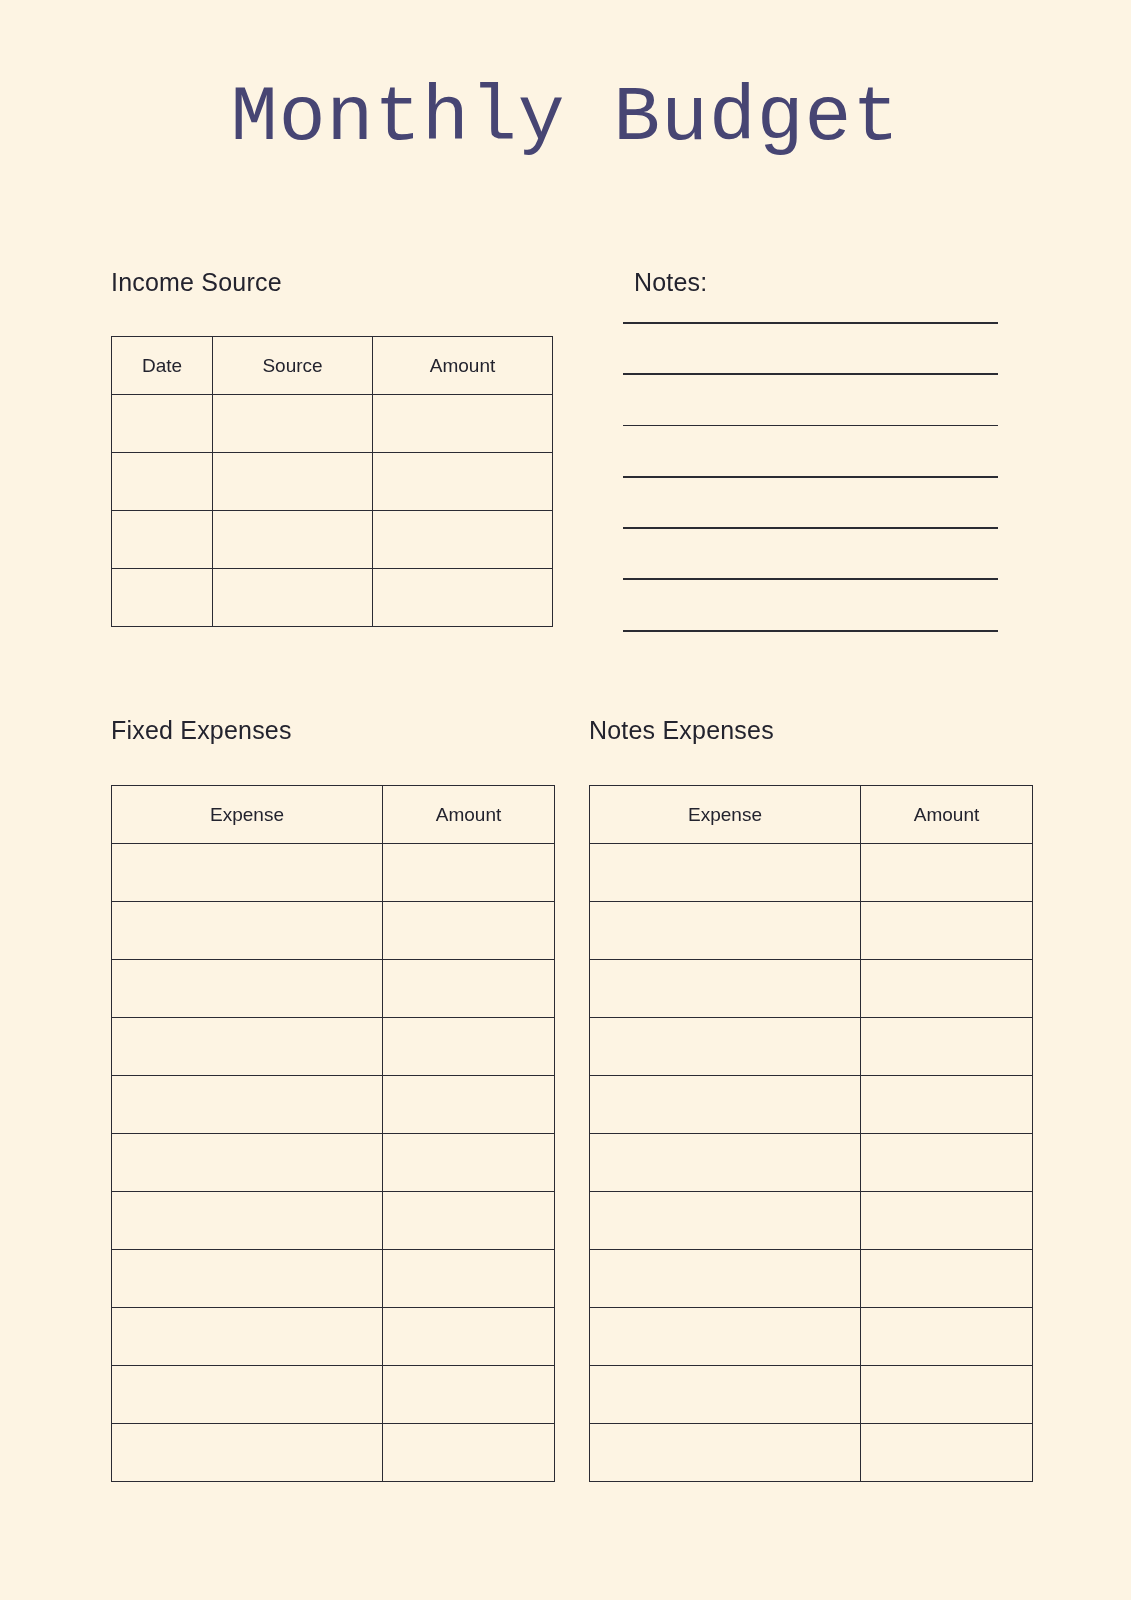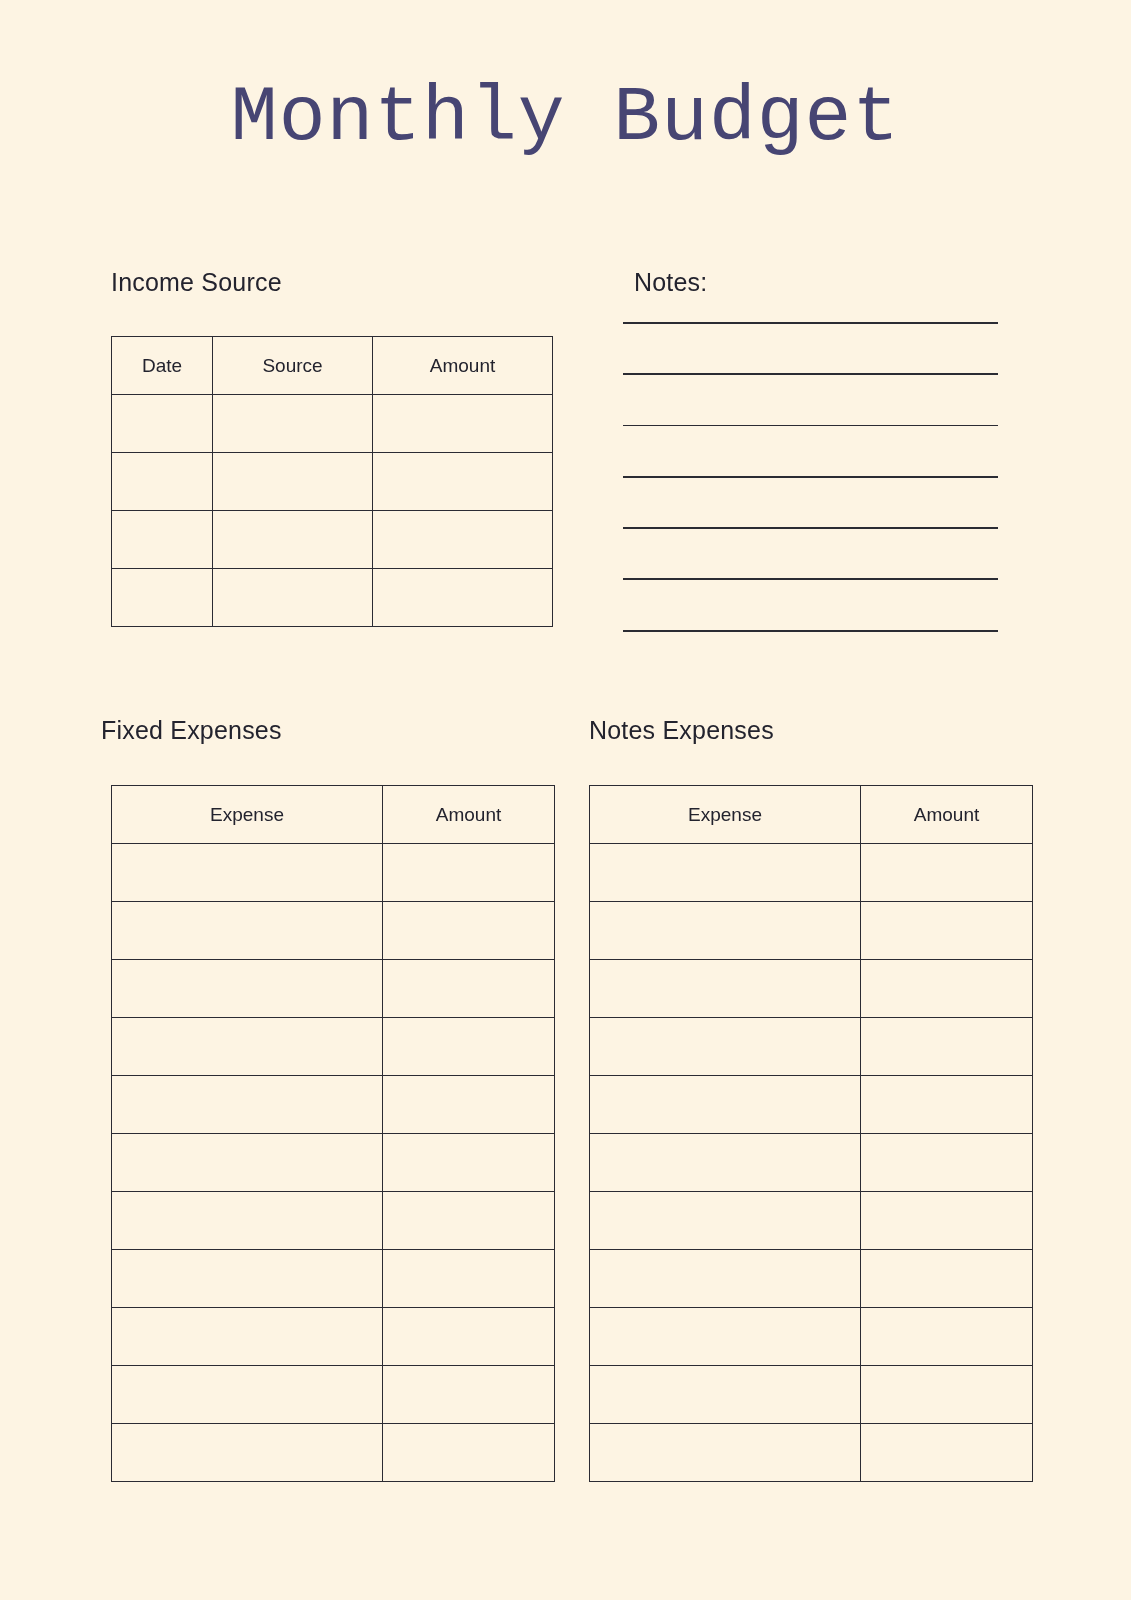--- a/index.html
+++ b/index.html
@@ -40,21 +40,21 @@
   .section-heading {
     position: absolute;
     font-size: 25px;
     font-weight: 400;
     color: #23232e;
     letter-spacing: 0.2px;
     text-align: center;
   }
   #h-income { top: 268px; left: 111px; }
   #h-notes  { top: 268px; left: 626px; margin-left: 8px; }
-  #h-fixed  { top: 716px; left: 101px; }
+  #h-fixed  { top: 716px; left: 111px; }
   #h-other  { top: 716px; left: 589px; }
 
   
   table {
     position: absolute;
     border-collapse: collapse;
     table-layout: fixed;
   }
   table td, table th {
     border: 1.5px solid #2b2b33;

